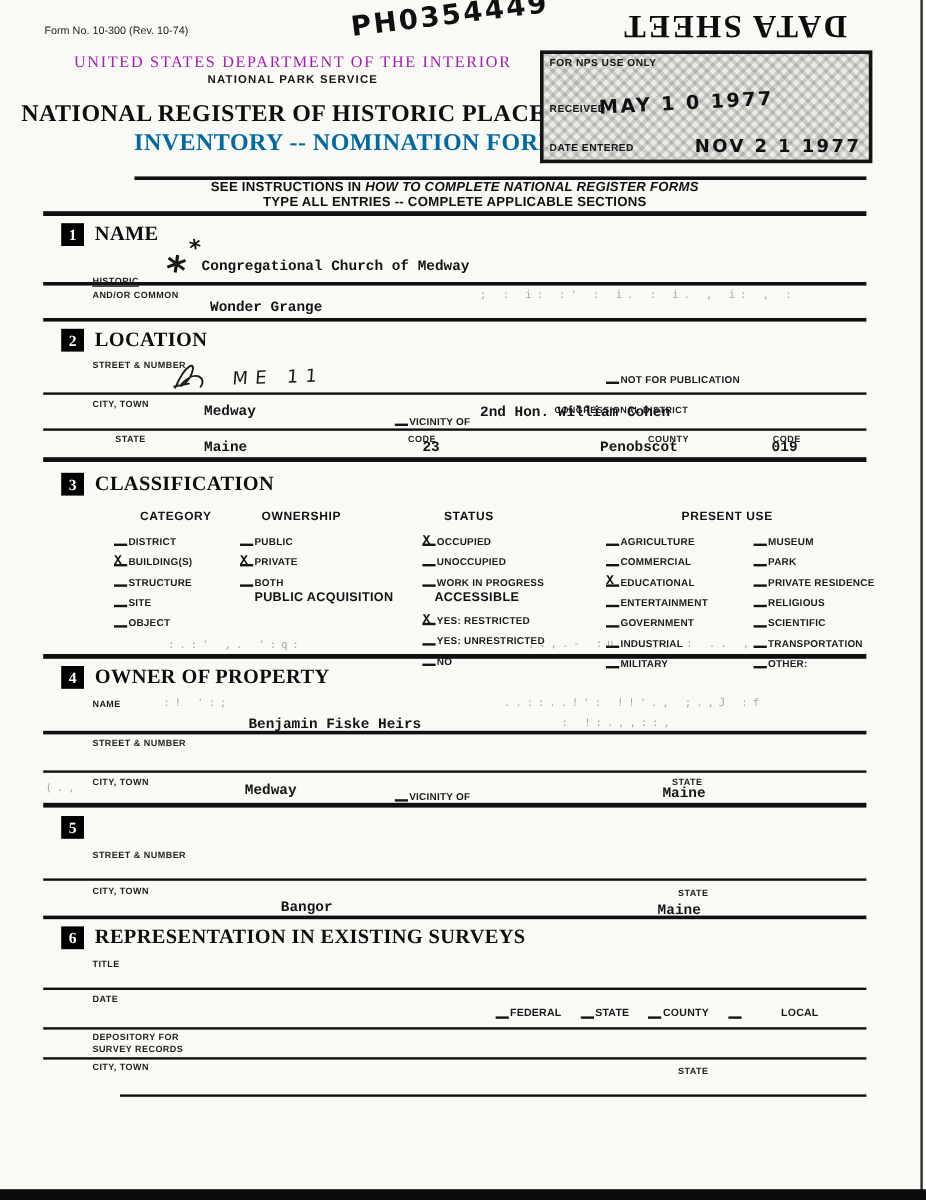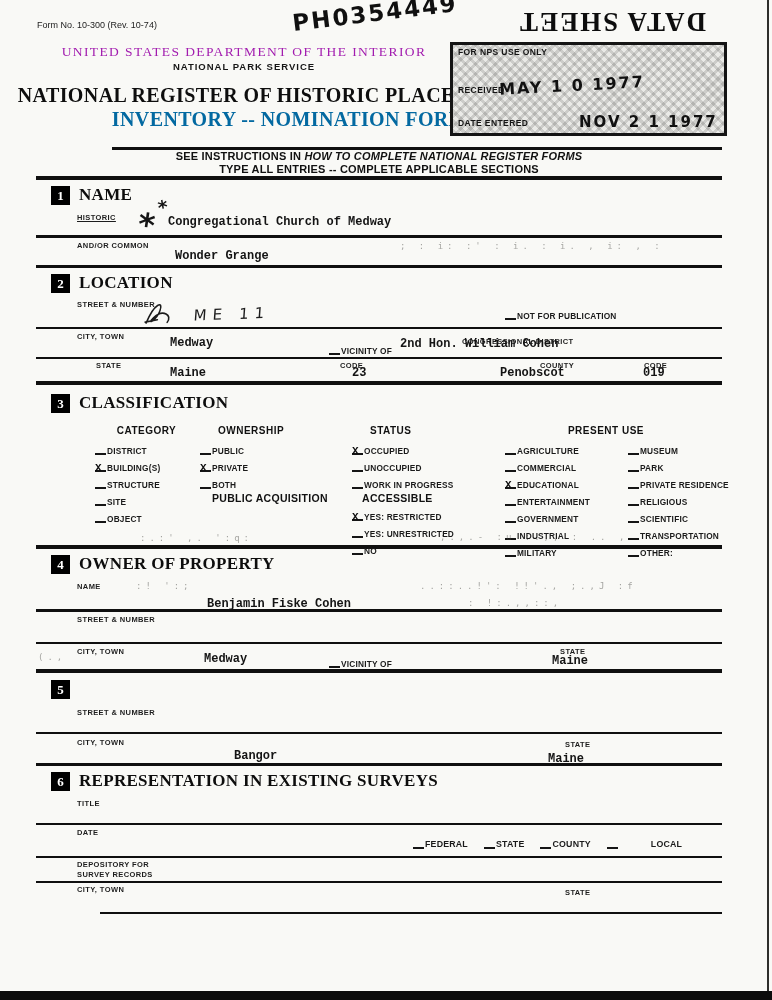--- a/index.html
+++ b/index.html
@@ -95,21 +95,21 @@
     <div class="rule instr-top"></div>
     <div class="instr1"><span>SEE INSTRUCTIONS IN </span><i>HOW TO COMPLETE NATIONAL REGISTER FORMS</i></div>
     <div class="instr2">TYPE ALL ENTRIES -- COMPLETE APPLICABLE SECTIONS</div>
     <div class="rule rule4"></div>
 
     <div class="sec-h">
       <span class="sec-num">1</span>
       <span class="sec-t">NAME</span>
     </div>
     <div class="frow" style="height:27px;border-bottom:3px solid #101010;">
-      <span class="flabel" style="left:41px;top:6px;text-decoration:underline;">HISTORIC</span>
+      <span class="flabel" style="left:41px;top:23px;text-decoration:underline;">HISTORIC</span>
       <span class="star-main">*</span>
       <span class="star-small">*</span>
       <span class="tval" style="left:132px;top:8px;">Congregational Church of Medway</span>
     </div>
     <div class="frow" style="height:27px;border-bottom:3px solid #101010;">
       <span class="flabel" style="left:41px;top:4px;">AND/OR COMMON</span>
       <span class="bleed" style="left:364px;top:3px;">; : i:  :' :   i. : i.  , i:     , :</span>
       <span class="tval" style="left:139px;top:12px;">Wonder Grange</span>
     </div>
 
@@ -391,21 +391,21 @@
 
     <div class="sec-h">
       <span class="sec-num">4</span>
       <span class="sec-t">OWNER OF PROPERTY</span>
     </div>
     <div class="frow" style="height:32px;border-bottom:3px solid #101010;">
       <span class="flabel" style="left:41px;top:6px;">NAME</span>
       <span class="bleed" style="left:100px;top:4px;">:!  ':;</span>
       <span class="bleed" style="left:384px;top:4px;">..::..!': !!'., ;.,J :f</span>
       <span class="bleed" style="left:432px;top:21px;">: !:.,,::,</span>
-      <span class="tval" style="left:171px;top:21px;">Benjamin Fiske Cohen</span>
+      <span class="tval" style="left:171px;top:21px;">Benjamin Fiske Heirs</span>
     </div>
     <div class="frow" style="height:30px;border-bottom:2px solid #101010;">
       <span class="flabel" style="left:41px;top:4px;">STREET &amp; NUMBER</span>
     </div>
     <div class="frow" style="height:25px;border-bottom:4px solid #101010;">
       <span class="bleed" style="left:2px;top:8px;">(.,</span>
       <span class="flabel" style="left:41px;top:4px;">CITY, TOWN</span>
       <span class="tval" style="left:168px;top:9px;">Medway</span>
       <span class="opt opt-abs" style="left:292px;top:14px;">
         <span class="chk">

